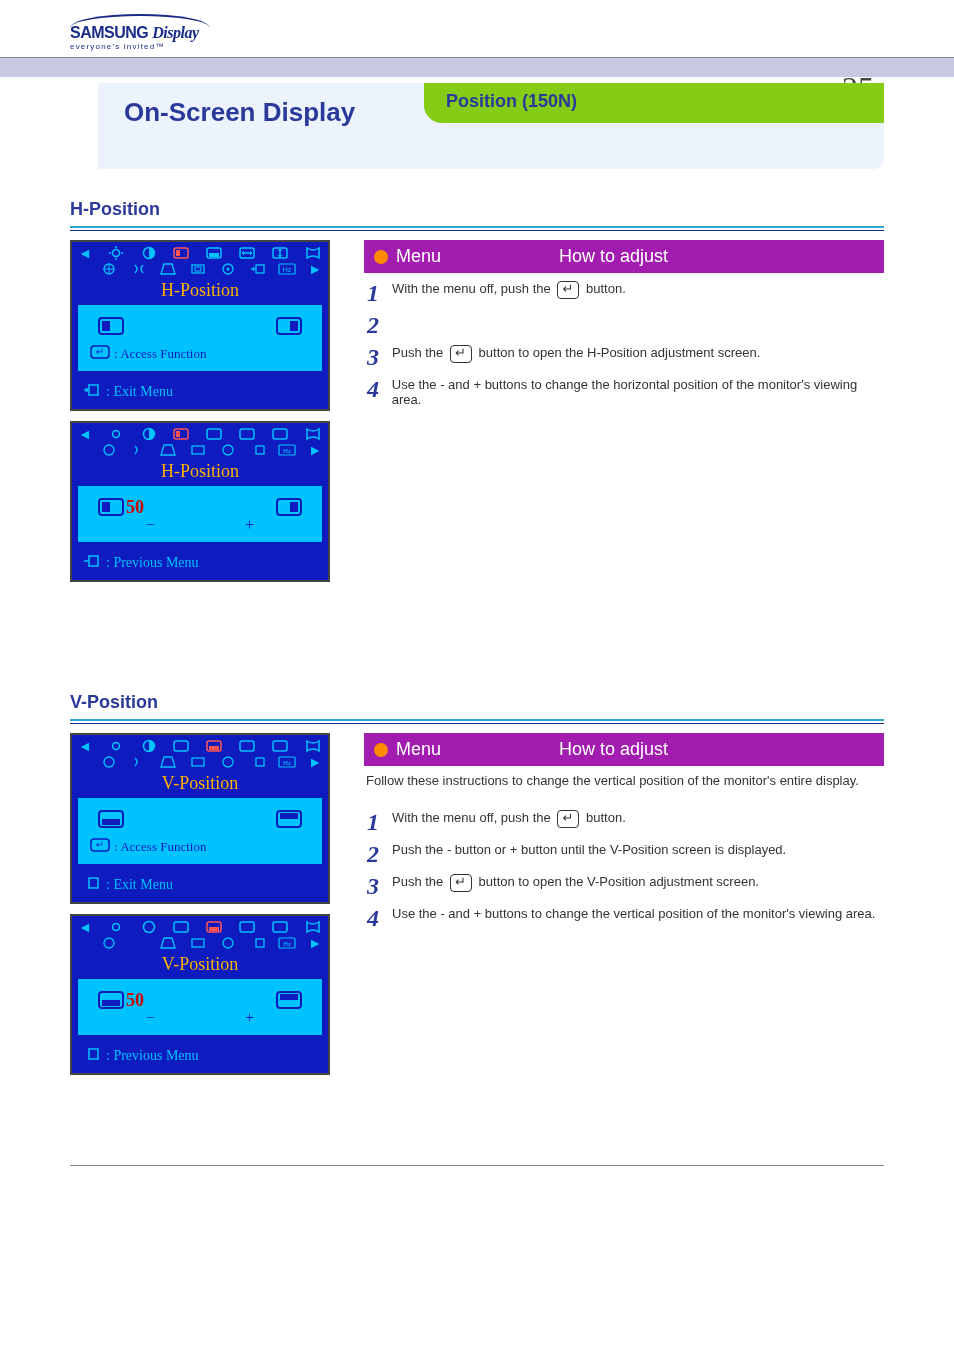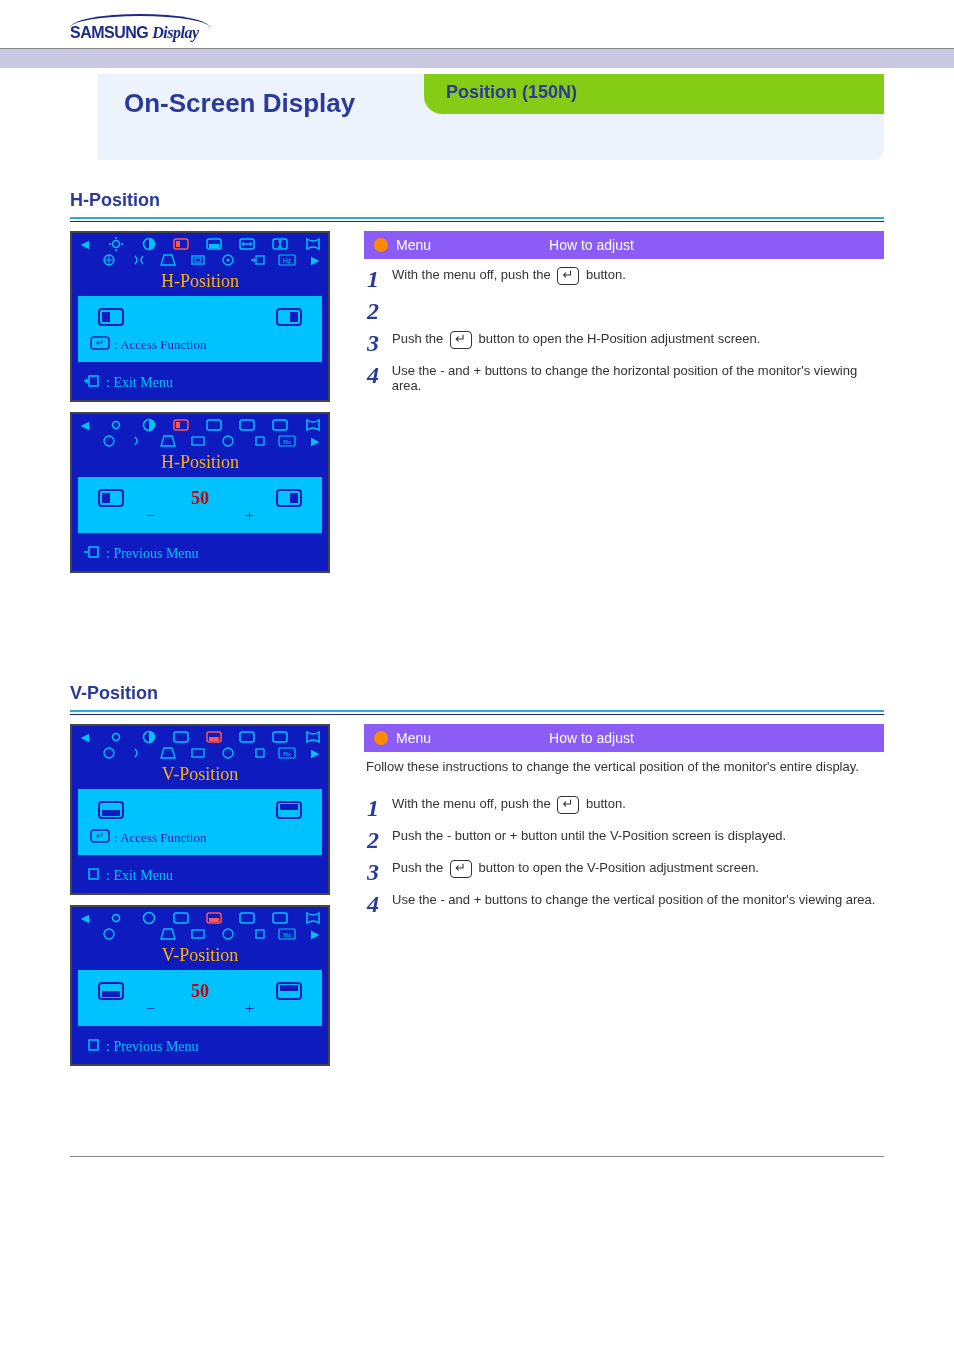--- a/index.html
+++ b/index.html
@@ -33,46 +33,47 @@
   .osd { width: 260px; background: #0d1bbf; border: 2px solid #444; margin-bottom: 10px; font-family: 'Times New Roman', serif; }
   .osd-icons { display:flex; justify-content:space-between; padding:4px 6px 0 6px; }
   .osd-iconrow2 { display:flex; justify-content:space-between; padding:0 6px 2px 6px; }
   .osd-icon { width:18px; height:14px; display:flex; align-items:center; justify-content:center; }
   .osd-icon svg { display:block; }
   .osd-arrow { color:#00c2ff; font-size:14px; font-weight:bold; }
   .osd-title { text-align:center; color:#ffb000; font-size:18px; padding-bottom:4px; }
   .osd-body { background:#00c2ff; margin:0 6px 6px 6px; padding:10px 8px 8px 8px; position:relative; }
   .osd-body-row { display:flex; justify-content:space-between; align-items:center; padding:0 10px; }
   .osd-glyph { width:30px; height:22px; }
-  .osd-val { color:#cc0000; font-size:18px; font-weight:bold; text-align:center; flex:1; }
+  .osd-val { color:#cc0000; font-size:18px; font-weight:bold; text-align:left; flex:1; }
   .osd-pm { display:flex; justify-content:center; gap:90px; color:#0d1bbf; font-size:16px; margin-top:-2px;}
   .osd-access { color:#0d1bbf; font-size:13px; padding:8px 0 0 4px; display:flex; align-items:center; gap:4px; }
   .osd-foot { color:#00c2ff; font-size:14px; padding:6px 10px 8px 10px; display:flex; align-items:center; gap:6px;}
 
   
   .text-col { flex:1; padding-left: 34px; }
-  .blue-bar { background:#8b5cf6; color:#fff; padding:6px 10px; font-size:14px; display:flex; align-items:center; gap:8px; margin-bottom:6px; }
+  .blue-bar { background:#a21caf; color:#fff; padding:6px 10px; font-size:18px; display:flex; align-items:center; gap:8px; margin-bottom:6px; }
   .blue-bar .dot { width:14px; height:14px; background:#ff8a00; border-radius:50%; display:inline-block; }
   .desc { font-size:13px; color:#333; margin:4px 0 20px 2px; line-height:1.35; }
   .step { display:flex; align-items:flex-start; gap:10px; margin:8px 0; font-size:13px; color:#333; }
   .step-num { font-family:'Times New Roman',serif; font-style:italic; font-weight:bold; font-size:24px; color:#2b3a9a; width:18px; text-align:center; line-height:1; }
   .enter-key { display:inline-block; width:22px; height:18px; border:1.5px solid #333; border-radius:4px; position:relative; vertical-align:middle; margin:0 3px; }
   .enter-key::after { content:"↵"; position:absolute; left:4px; top:-1px; font-size:13px; }
 
   .footer-line { border-top:1px solid #888; margin:80px 70px 0 70px; }
 </style>
 </head>
 <body>
 
 <div class="top-logo-row">
   <div class="logo-swoosh"></div>
   <div class="logo">
     <span>SAMSUNG</span>
     <span class="digitall">Display</span>
   </div>
+  <div class="logo-sub">everyone's invited™</div>
   <div class="pagenr">25</div>
 </div>
 <div class="sep-bar"></div>
 
 <div class="page-title-area">
   <div class="page-title-bg">
     <div class="page-title-left">On-Screen Display</div>
     <div class="page-title-tab">
       <div class="page-title-tab-inner">Position (150N)</div>
     </div>

